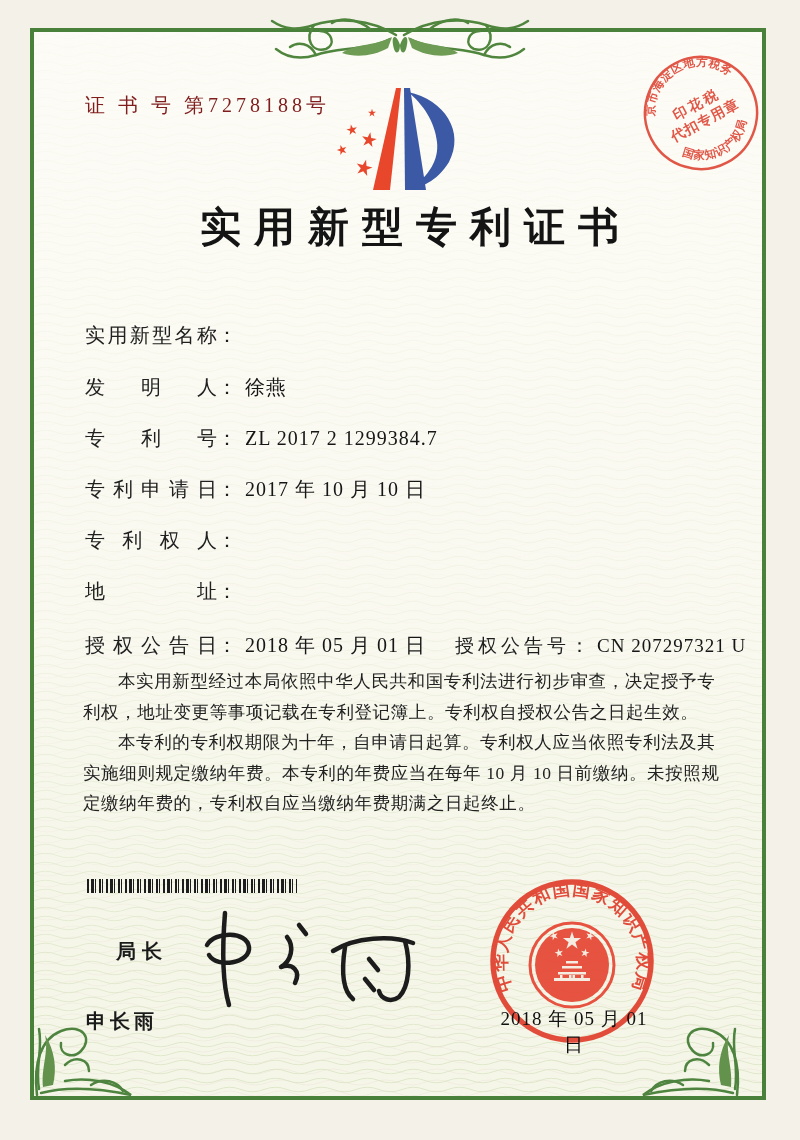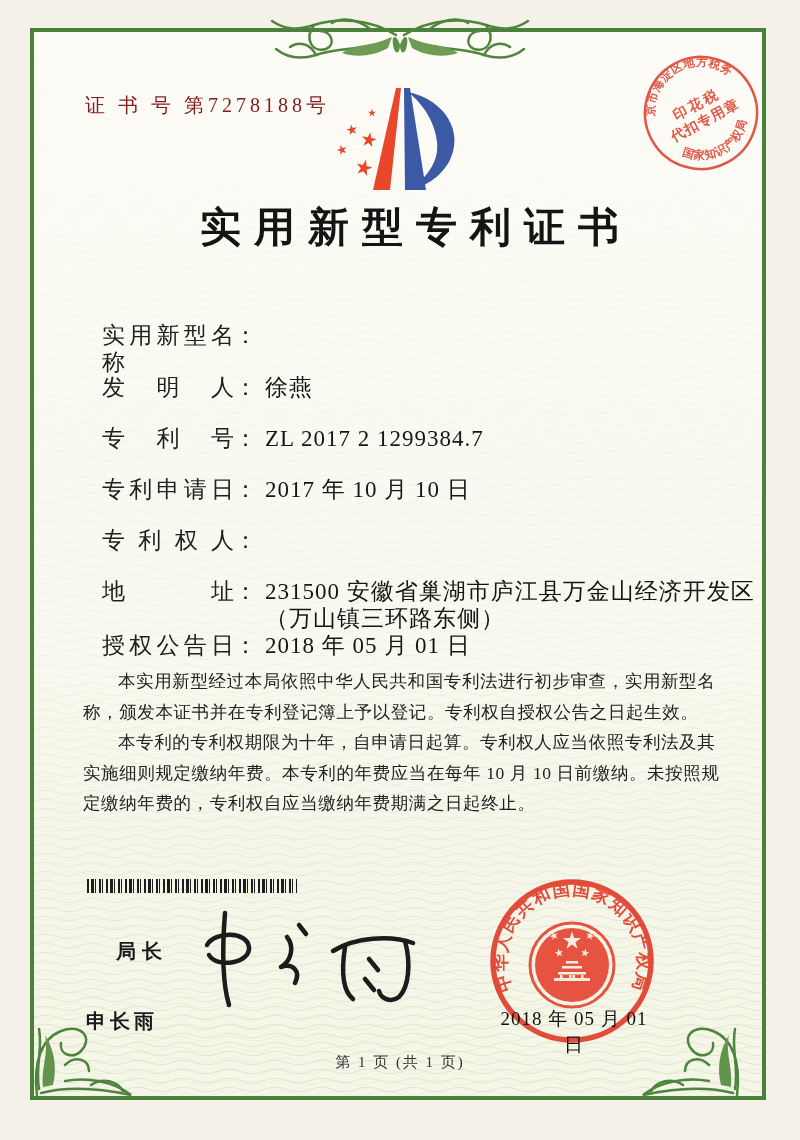--- a/index.html
+++ b/index.html
@@ -19,21 +19,21 @@
   .pattern-svg{position:absolute;inset:0;width:100%;height:100%;}
   .content{position:absolute;inset:0;}
   .cert-number{
     position:absolute;left:85px;top:92px;font-size:20px;letter-spacing:4px;color:#7f1d1d;
   }
   .logo{position:absolute;left:333px;top:84px;}
   .title{
     position:absolute;left:0;top:200px;width:800px;text-align:center;
     font-size:41px;font-weight:bold;letter-spacing:13px;color:#141414;padding-left:16px;
   }
-  .row{position:absolute;left:85px;display:flex;align-items:flex-start;font-size:23px;line-height:27px;margin-left:17px;}
+  .row{position:absolute;left:85px;display:flex;align-items:flex-start;font-size:20px;line-height:27px;}
   .flabel{display:inline-block;width:132px;text-align:justify;text-align-last:justify;color:#202020;}
   .fcolon{display:inline-block;margin-right:8px;}
   .fvalue{display:inline-block;letter-spacing:1px;color:#161616;}
   .r1{top:322px}.r2{top:374px}.r3{top:425px}.r4{top:476px}.r5{top:527px}
   .r6{top:578px}.r6 .fvalue{width:500px;}
   .r7{top:632px}
   .row-grant-no{position:absolute;left:455px;top:632px;font-size:19px;line-height:27px;}
   .row-grant-no .glabel{letter-spacing:4px;}
   .paragraphs{
     position:absolute;left:83px;top:666px;width:650px;
@@ -137,30 +137,32 @@
       <span class="fcolon">：</span>
       <span class="fvalue">2017 年 10 月 10 日</span>
   </div>
   <div class="row r5">
     <span class="flabel">专利权人</span>
       <span class="fcolon">：</span>
   </div>
   <div class="row r6">
     <span class="flabel">地址</span>
       <span class="fcolon">：</span>
-      <span class="fvalue">231500 安徽省巢湖市庐江县万金山经济开发区（万山镇三环路东侧）</span>
   </div>
   <div class="row r7">
     <span class="flabel">授权公告日</span>
       <span class="fcolon">：</span>
       <span class="fvalue">2018 年 05 月 01 日</span>
   </div>
+  <div class="row-grant-no">
+    <span class="glabel">授权公告号</span><span class="fcolon">：</span><span class="fvalue">CN 207297321 U</span>
+  </div>
 
   <div class="paragraphs">
-    <p>本实用新型经过本局依照中华人民共和国专利法进行初步审查，实用新型名称，颁发本证书并在专利登记簿上予以登记。专利权自授权公告之日起生效。</p>
+    <p>本实用新型经过本局依照中华人民共和国专利法进行初步审查，决定授予专利权，地址变更等事项记载在专利登记簿上。专利权自授权公告之日起生效。</p>
     <p>本专利的专利权期限为十年，自申请日起算。专利权人应当依照专利法及其实施细则规定缴纳年费。本专利的年费应当在每年 10 月 10 日前缴纳。未按照规定缴纳年费的，专利权自应当缴纳年费期满之日起终止。</p>
   </div>
 
   <div class="barcode"></div>
 
   <div class="issuer-role">局长</div>
   <div class="issuer-name">申长雨</div>
 
   <svg class="signature" width="250" height="115" viewBox="0 0 250 115">
     <g fill="none" stroke="#1c1c1c" stroke-width="4.5" stroke-linecap="round" stroke-linejoin="round">
@@ -251,15 +253,14 @@
     <g fill="none" stroke="#4e8440" stroke-width="2.5" stroke-linecap="round">
       <path d="M6,102 C2,70 10,46 30,38 C52,30 62,46 50,58 C42,66 28,62 30,50"></path>
       <path d="M10,100 C40,92 72,96 100,102 C82,88 56,84 34,88"></path>
       <path d="M60,92 C72,84 86,88 92,98"></path>
       <path d="M34,72 C44,62 58,66 58,78"></path>
       <path d="M8,96 C4,72 12,58 8,36"></path>
     </g>
     <path d="M12,94 C10,74 18,60 14,42 C24,58 26,76 22,92 Z" fill="#63924c"></path>
   </svg>
 
-  <div class="footer">第 1 页 (共 1 页)</div>
 
 </div>
 
 </body></html>

